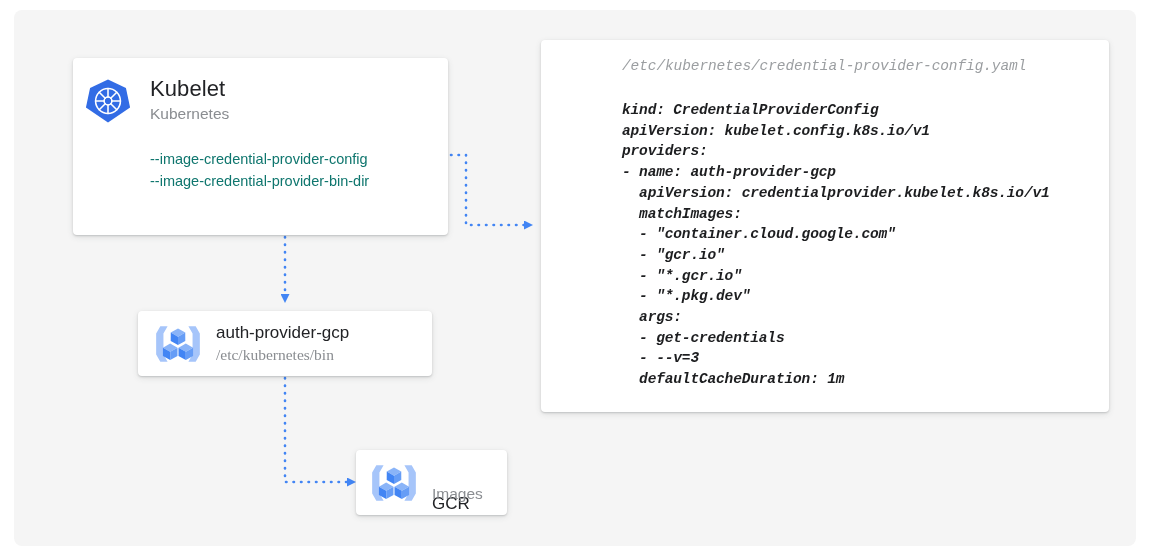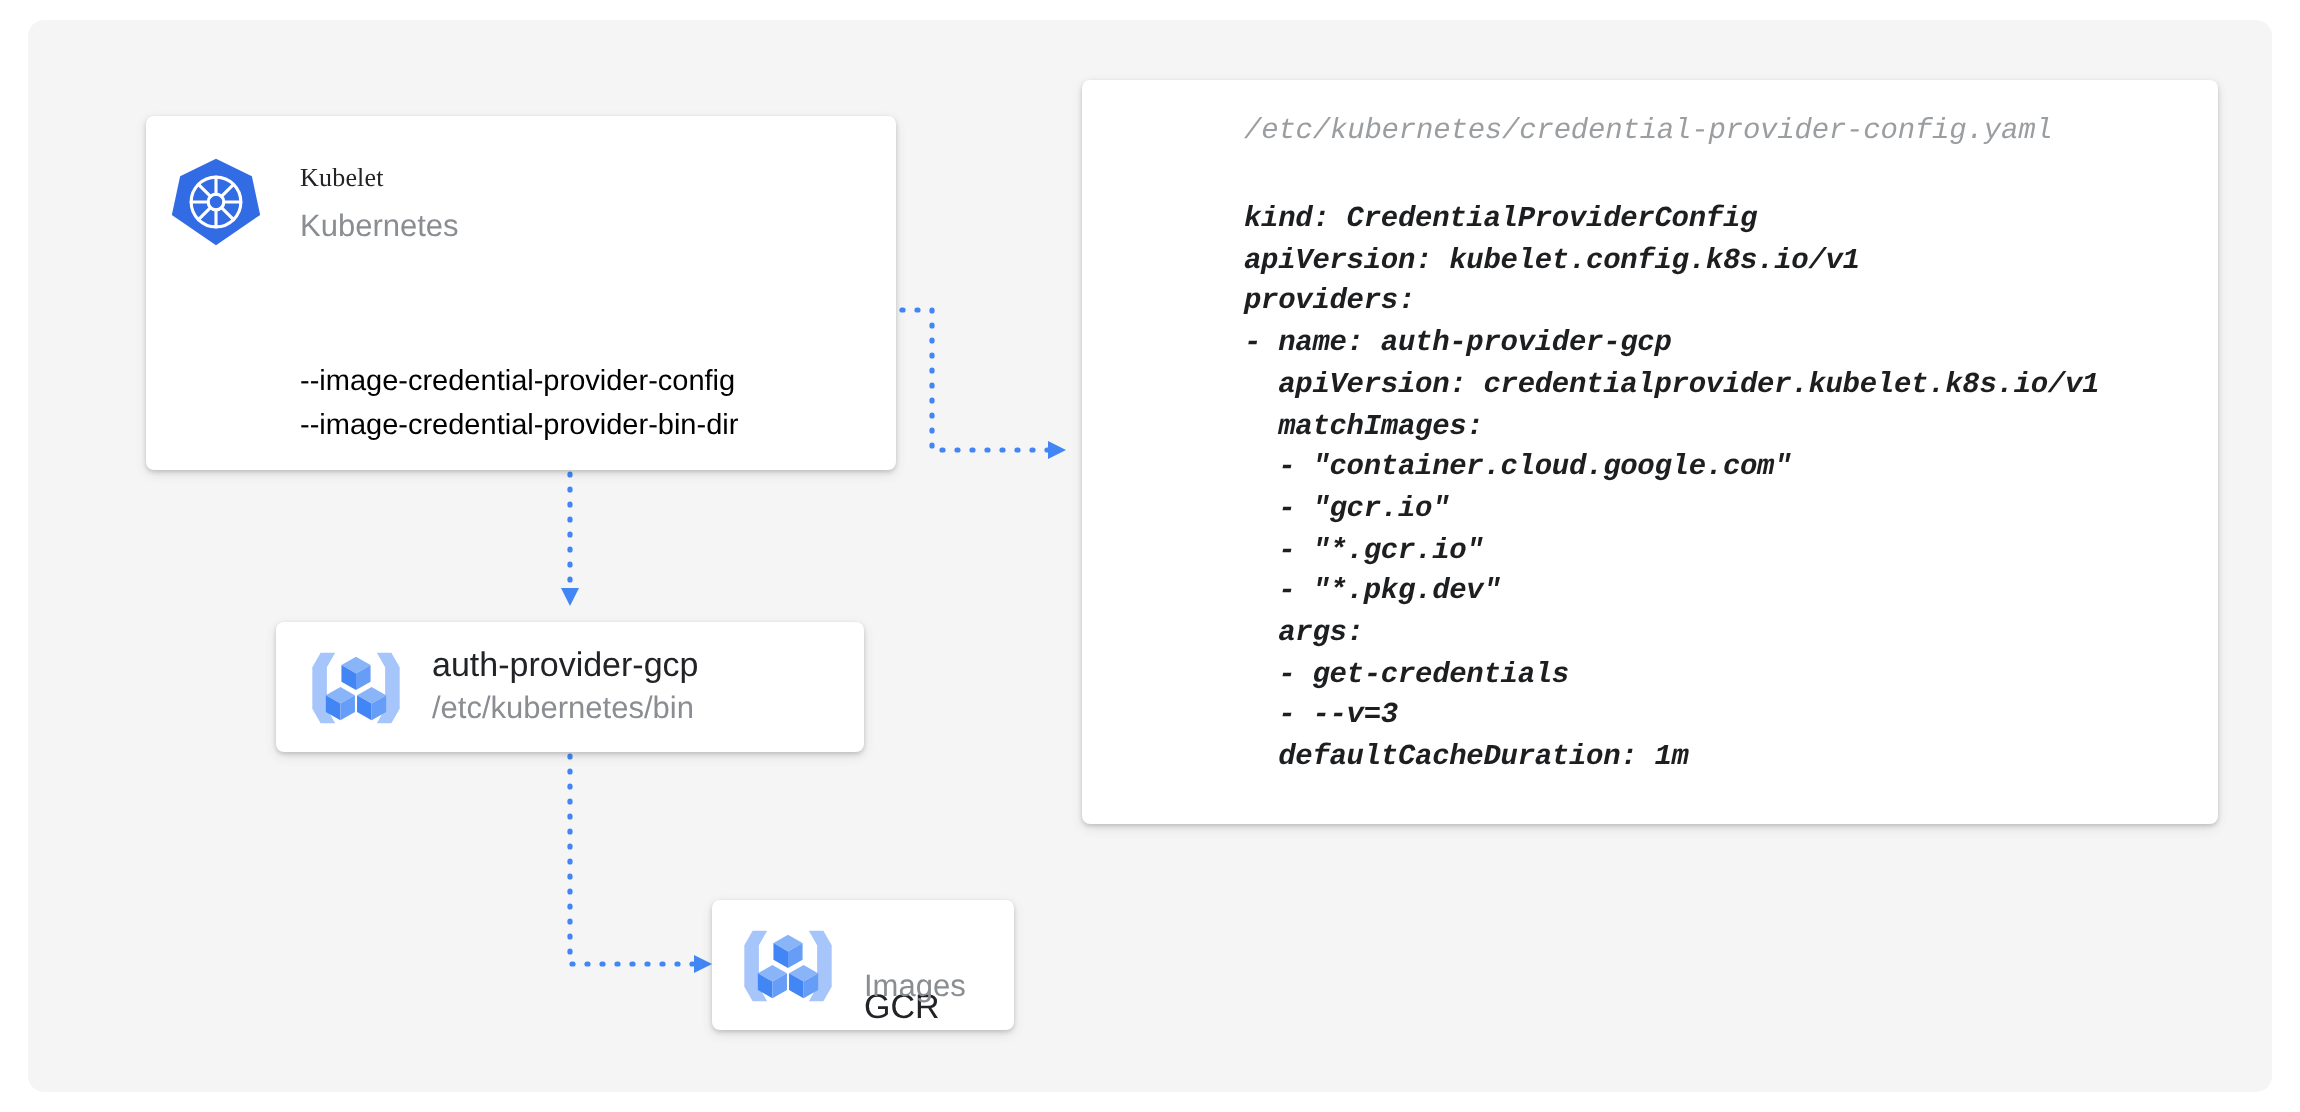--- a/index.html
+++ b/index.html
@@ -62,44 +62,42 @@
     position: absolute;
     left: 85px;
     top: 78px;
     width: 46px;
     height: 46px;
   }
   .kubelet-title {
     position: absolute;
     left: 150px;
     top: 77px;
-    font-size: 13px;
+    font-size: 22px;
     color: #222326;
     letter-spacing: .1px;
     line-height: 23px;
     white-space: nowrap;
-    font-family: Liberation Serif, serif;
   }
   .kubelet-subtitle {
     position: absolute;
     left: 150px;
     top: 104px;
     font-size: 15.5px;
     color: #8a8d91;
     line-height: 20px;
     white-space: nowrap;
   }
   .kubelet-flag {
     position: absolute;
     left: 150px;
     font-size: 14.5px;
-    color: #000000;
+    color: #0f766e;
     line-height: 22px;
     white-space: nowrap;
-    margin-top: 32px;
   }
   .kubelet-flag-0 { top: 148px; }
   .kubelet-flag-1 { top: 170px; }
 
   
   .card-auth {
     left: 138px;
     top: 311px;
     width: 294px;
     height: 65px;
@@ -122,20 +120,21 @@
     text-align: right;
   }
   .auth-subtitle {
     position: absolute;
     left: 216px;
     top: 345px;
     font-size: 15.5px;
     color: #8a8d91;
     line-height: 20px;
     white-space: nowrap;
+    font-family: Liberation Serif, serif;
   }
 
   
   .card-gcr {
     left: 356px;
     top: 450px;
     width: 151px;
     height: 65px;
   }
   .gcp-icon-gcr {

